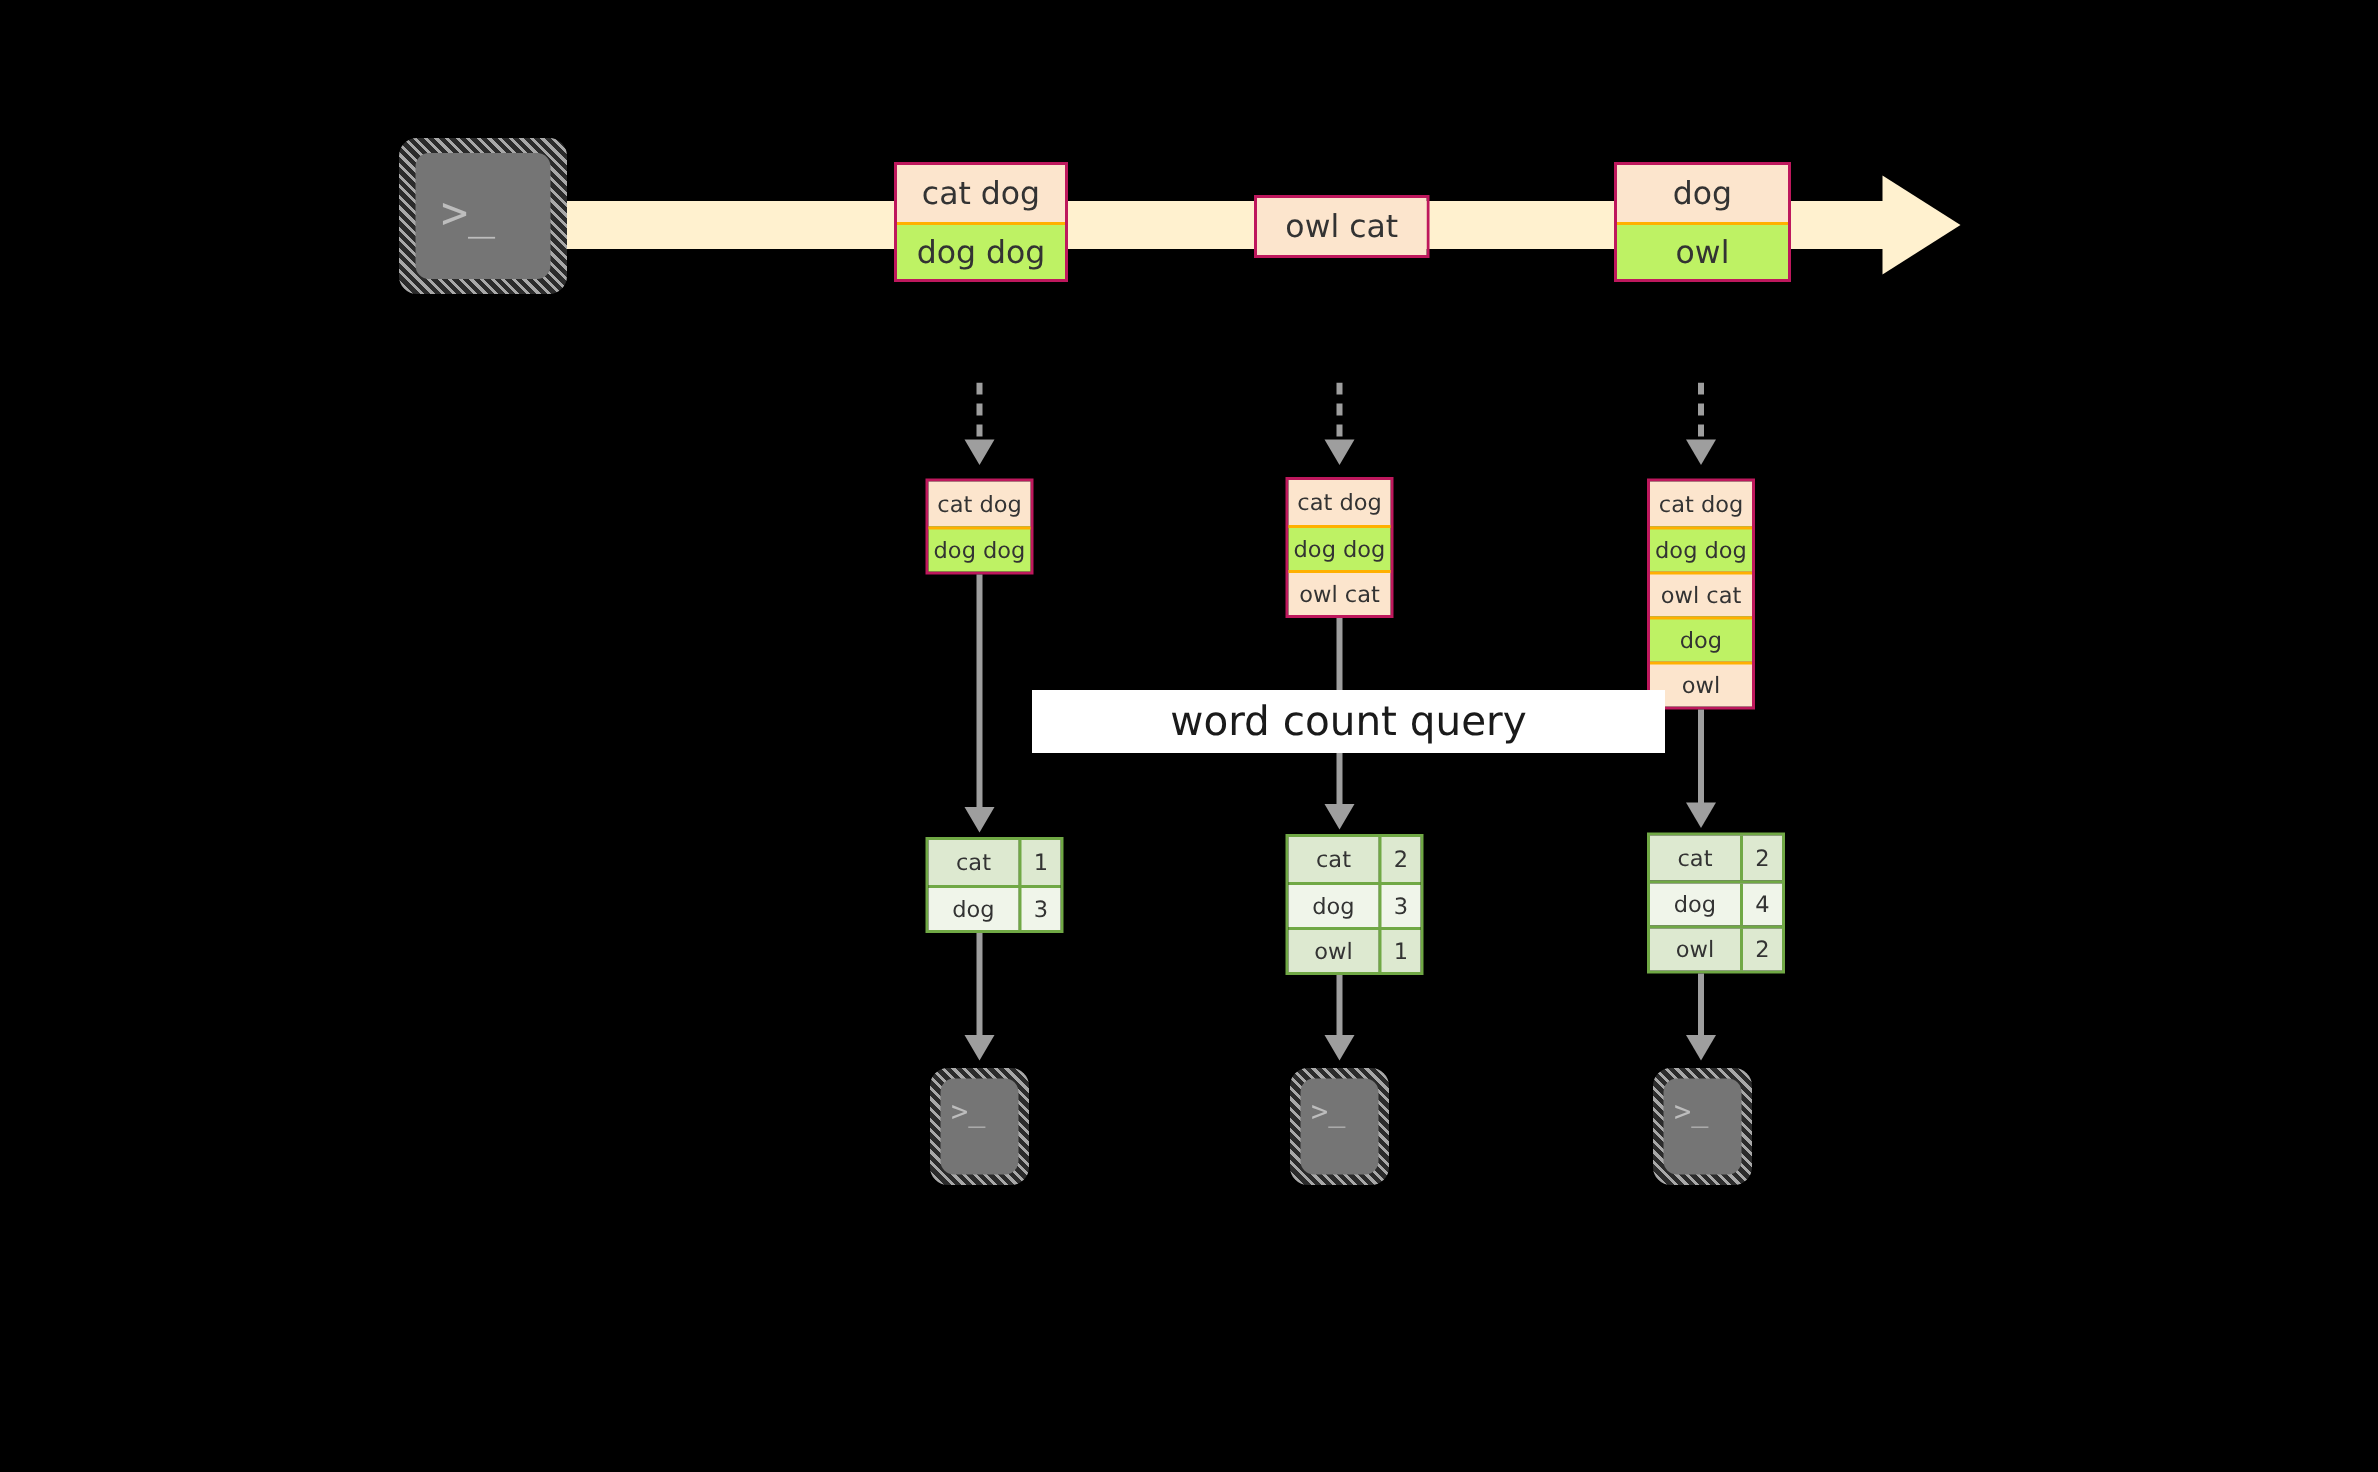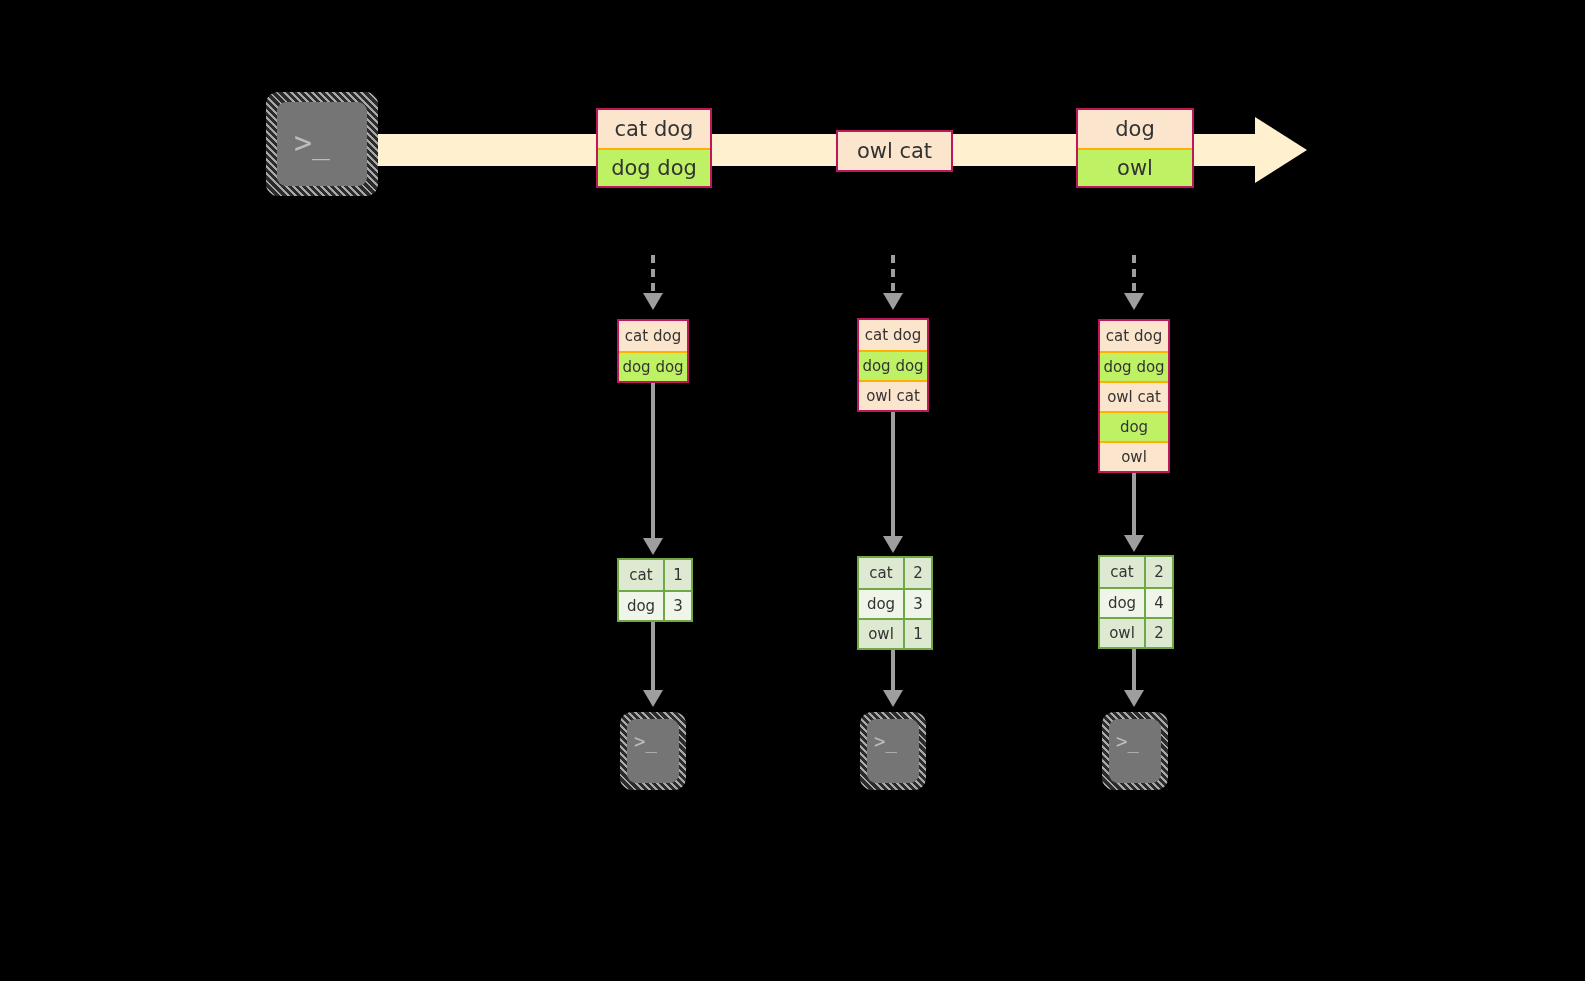--- a/index.html
+++ b/index.html
@@ -36,21 +36,21 @@
   
   .rec.sm .row{height:30px;font-size:15px;}
 
   
   .tbl{position:absolute;box-sizing:border-box;border:2px solid #70A845;
        display:flex;flex-direction:column;}
   .tbl .trow{display:flex;height:30px;box-sizing:border-box;}
   .tbl .trow.sep{border-top:2px solid #70A845;}
   .tbl .c{box-sizing:border-box;display:flex;align-items:center;
           justify-content:center;color:#333;font-size:15px;white-space:nowrap;}
-  .tbl .c.word{width:44px;}
+  .tbl .c.word{width:60px;}
   .tbl .c.num{width:28px;border-left:2px solid #70A845;}
   .tbl .trow.d .c{background:#DDE9D0;}
   .tbl .trow.l .c{background:#F0F5EA;}
 
   
   .ln{position:absolute;background:#9e9e9e;width:4px;}
   .ln.dash{background:linear-gradient(#9e9e9e 0 8px,transparent 8px 14px);
            background-size:4px 14px;background-repeat:repeat-y;}
   .ahead{position:absolute;width:0;height:0;
     border-left:10px solid transparent;border-right:10px solid transparent;
@@ -187,14 +187,17 @@
 
   <div class="ln" style="left:1132px;top:649px;height:43px;"></div>
   <div class="ahead" style="left:1124px;top:690px;"></div>
 
   <div class="term" style="left:1102px;top:712px;width:66px;height:78px;">
     <div class="hatch"></div>
     <div class="face" style="left:7px;top:7px;right:7px;bottom:7px;"></div>
     <div class="glyph" style="left:14px;top:20px;font-size:19px;">&gt;_</div>
   </div>
 
+  <div class="qlabel" style="left:688px;top:460px;width:422px;height:42px;">
+    <span>word count query</span>
+  </div>
 
 </div>
 
 </body></html>

